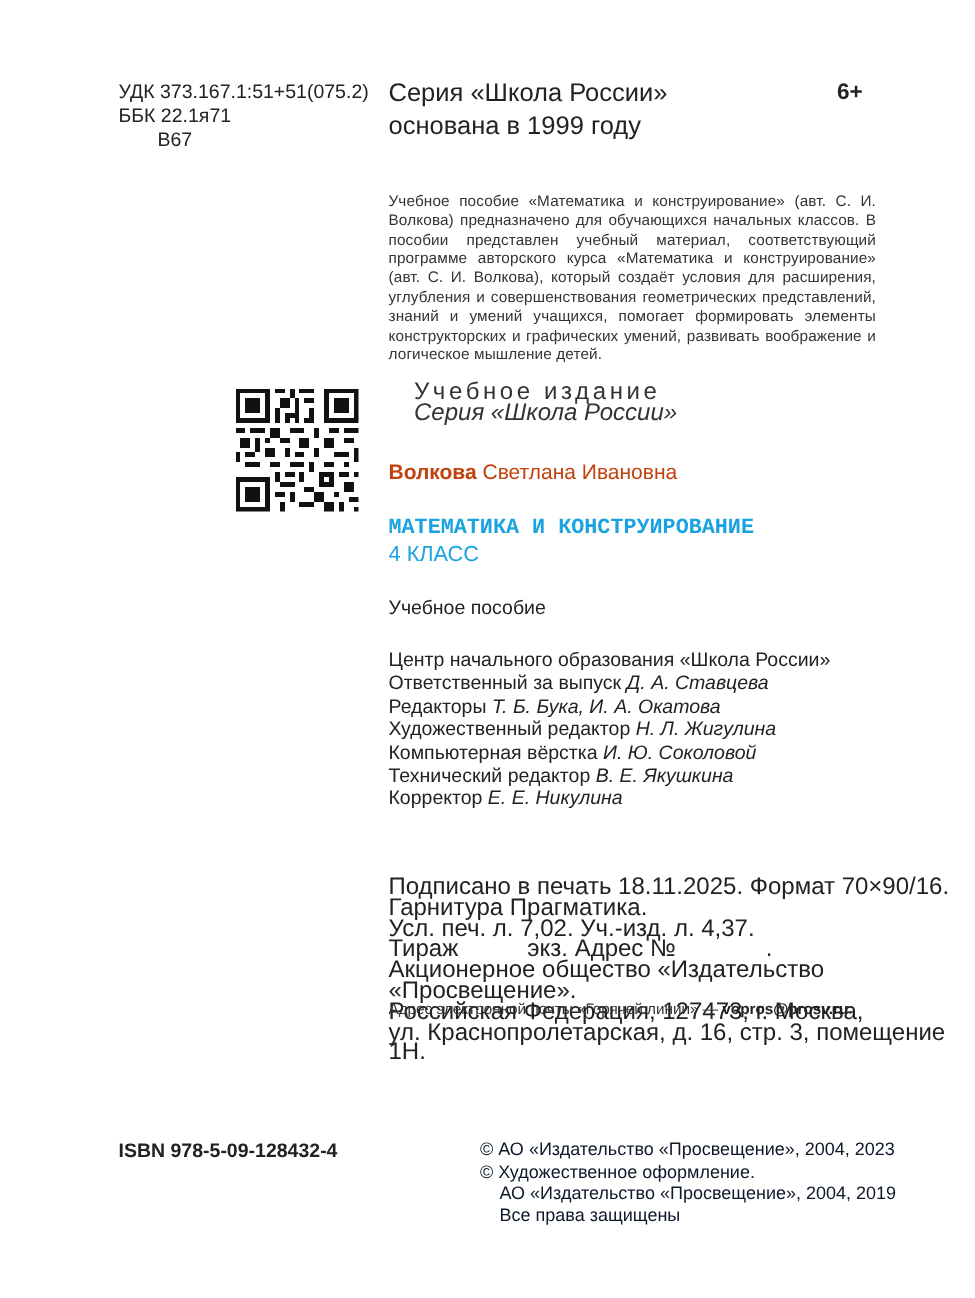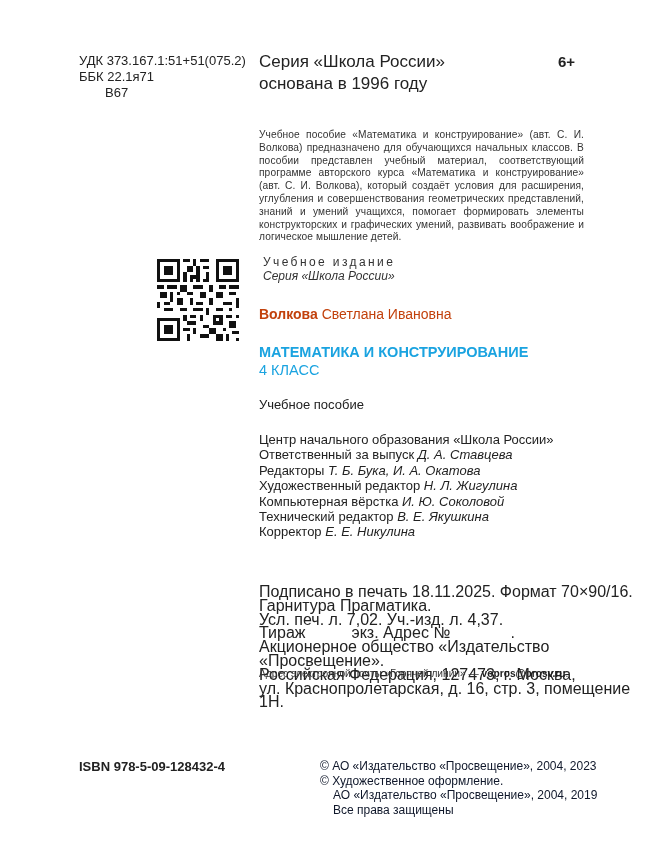--- a/index.html
+++ b/index.html
@@ -11,27 +11,27 @@
     .udk { left: 79px; top: 53px; font-size: 13px; line-height: 16px; color: #222; }
     .udk div { white-space: nowrap; }
     .udk .indent { padding-left: 26px; }
     .series { left: 259px; top: 51px; font-size: 17px; line-height: 22px; color: #222; }
     .age { left: 558px; top: 53px; font-size: 15px; font-weight: bold; color: #222; }
     .annotation {
       left: 259px; top: 129px; width: 325px; font-size: 10.2px; line-height: 12.8px;
       color: #333; text-align: justify; letter-spacing: 0.1px;
     }
     .qr { left: 157px; top: 259px; width: 82px; height: 82px; }
-    .edition { left: 263px; top: 255px; font-size: 12px; line-height: 14px; color: #333; }
+    .edition { left: 276px; top: 255px; font-size: 16px; line-height: 14px; color: #333; }
     .edition .spaced { letter-spacing: 2.4px; }
     .edition .italic { font-style: italic; letter-spacing: 0; }
     .author { left: 259px; top: 306px; font-size: 14px; color: #c2410c; }
     .author b { font-weight: bold; }
     .title-block { left: 259px; top: 343px; }
-    .title-main { font-size: 14.5px; font-weight: bold; line-height: 18px; }
+    .title-main { font-size: 14.5px; font-weight: bold; line-height: 18px; font-family: Liberation Mono, monospace; }
     .title-grade { font-size: 14.5px; line-height: 18px; }
     .manual { left: 259px; top: 397px; font-size: 13px; color: #222; text-align: right; }
     .credits { left: 259px; top: 432px; font-size: 13px; line-height: 15.4px; color: #222; }
     .credits .first { margin-bottom: 0; }
     .credits i { font-style: italic; }
     .imprint { left: 259px; top: 585px; font-size: 16px; line-height: 13.8px; color: #222; }
     .imprint .tirazh span.gap { display: inline-block; width: 46px; }
     .imprint .tirazh span.gap2 { display: inline-block; width: 60px; }
     .email { left: 259px; top: 668px; font-size: 10.2px; color: #333; }
     .email b { font-weight: bold; color: #222; }
@@ -43,21 +43,21 @@
 <body>
 
 <div class="abs udk">
   <div>УДК 373.167.1:51+51(075.2)</div>
   <div>ББК 22.1я71</div>
   <div class="indent">В67</div>
 </div>
 
 <div class="abs series">
   <div>Серия «Школа России»</div>
-  <div>основана в 1996 году</div>
+  <div>основана в 1999 году</div>
 </div>
 
 <div class="abs age">6+</div>
 
 <div class="abs annotation">Учебное пособие «Математика и конструирование» (авт. С. И. Волкова) предназначено для обучающихся начальных классов. В пособии представлен учебный материал, соответствующий программе авторского курса «Математика и конструирование» (авт. С. И. Волкова), который создаёт условия для расширения, углубления и совершенствования геометрических представлений, знаний и умений учащихся, помогает формировать элементы конструкторских и графических умений, развивать воображение и логическое мышление детей.</div>
 
 <div class="abs qr">
   <svg width="82" height="82" viewBox="0 0 25 25" shape-rendering="crispEdges">
     <rect width="25" height="25" fill="#fff"></rect>
 

